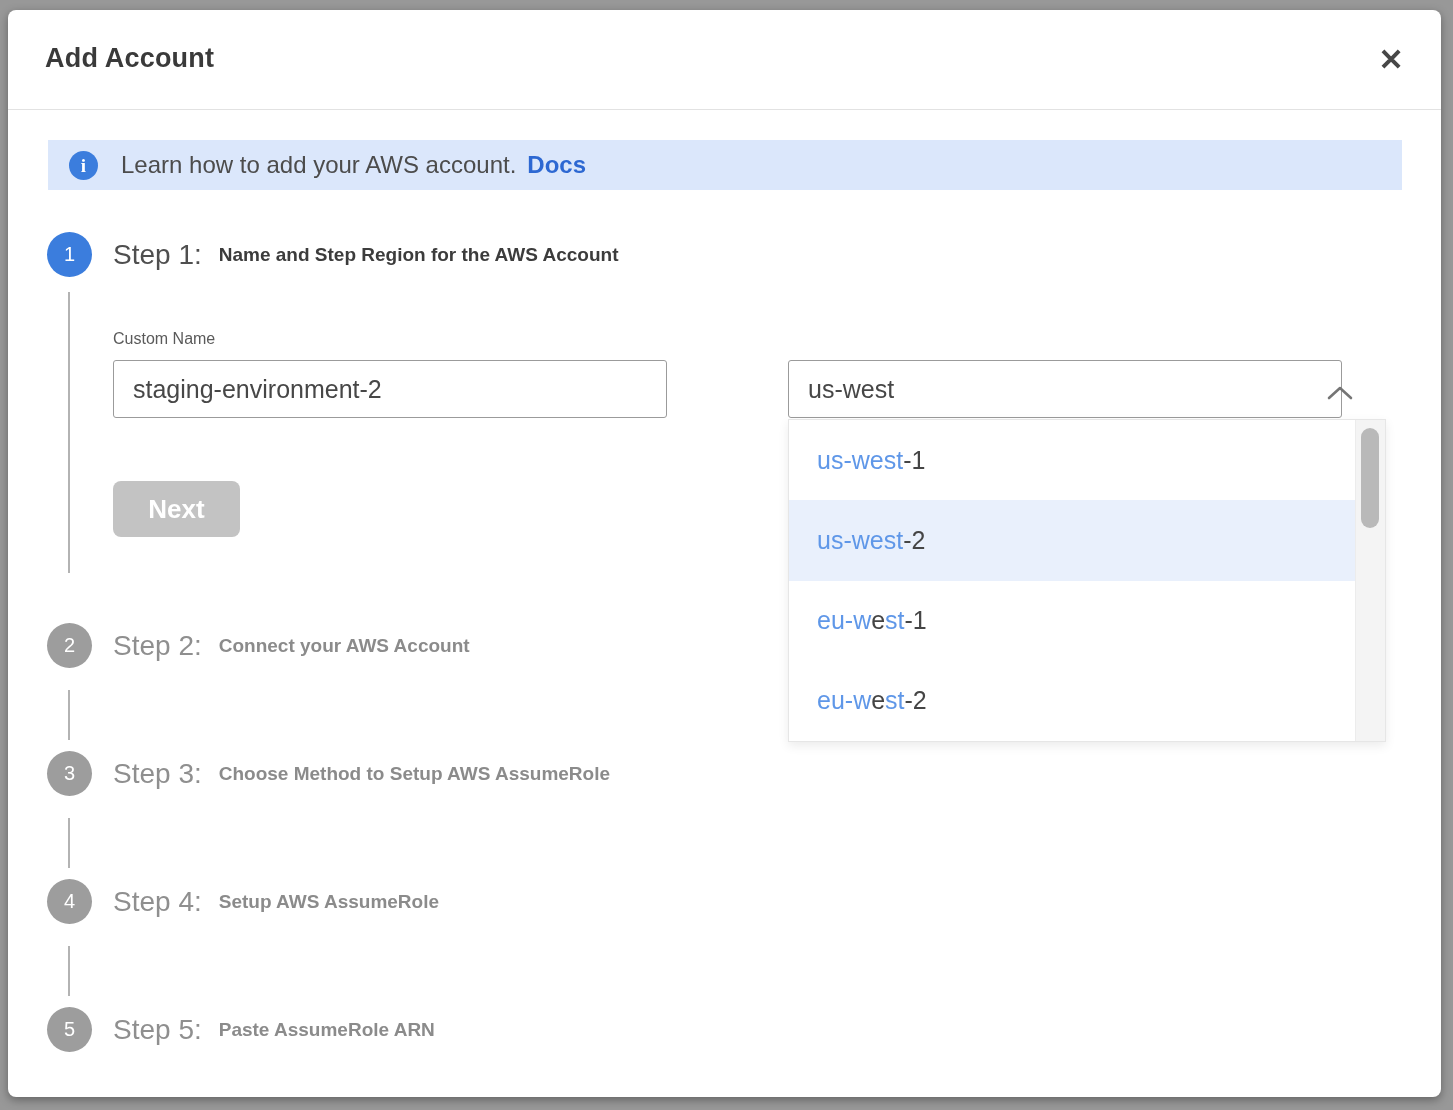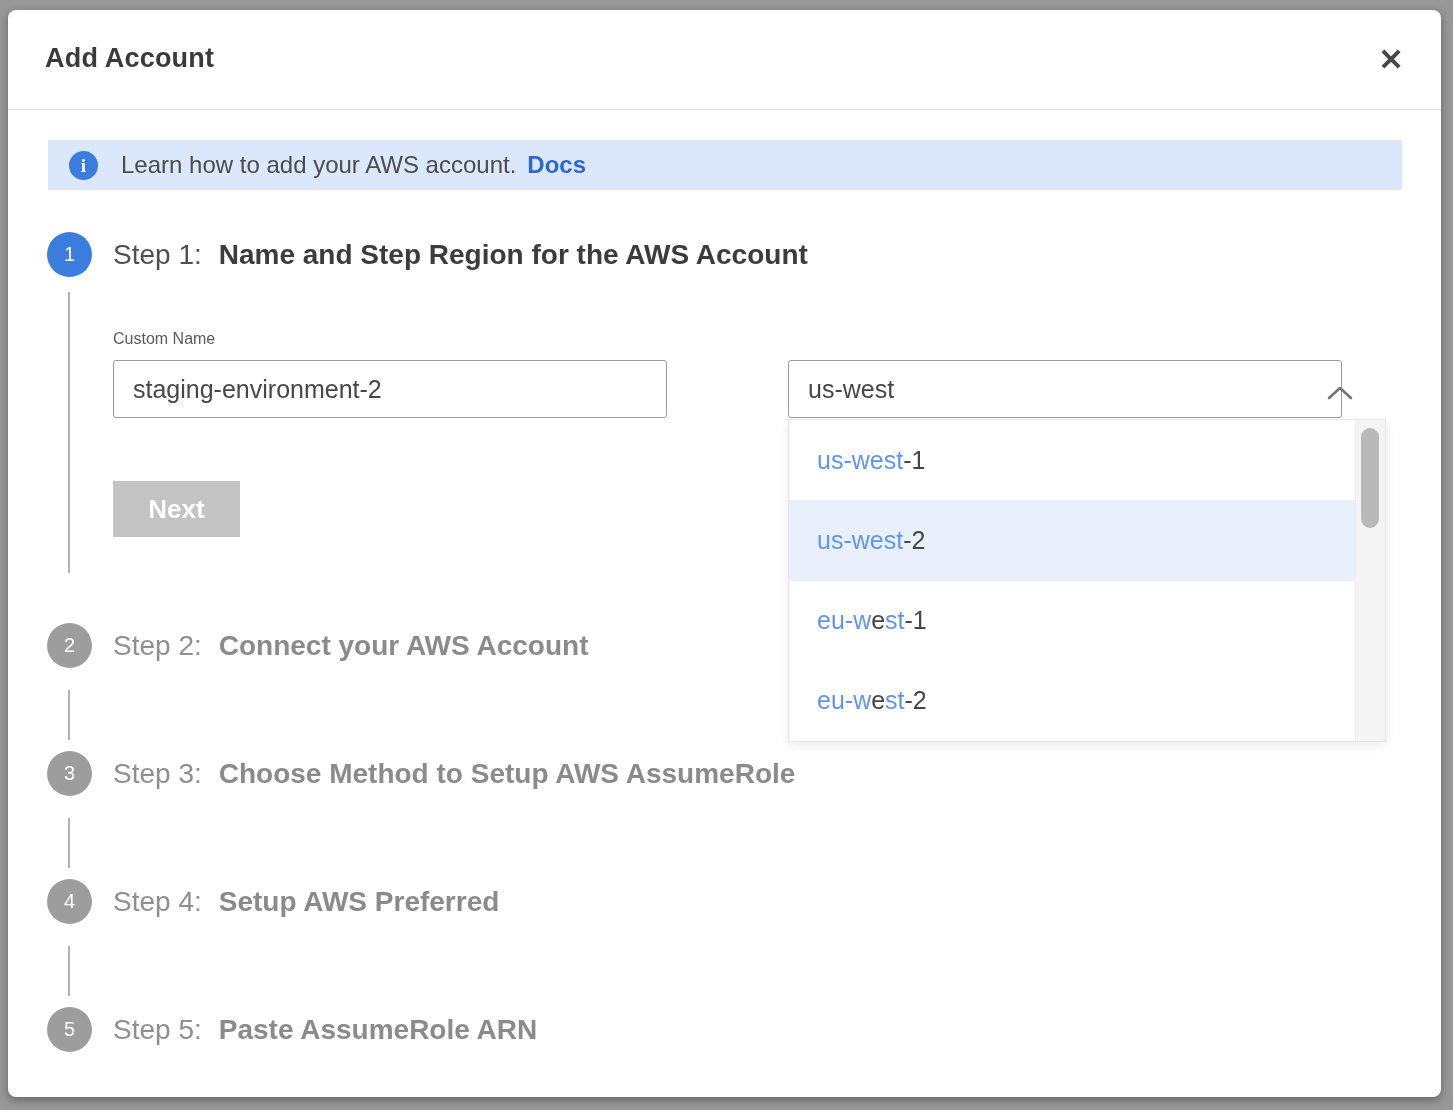--- a/index.html
+++ b/index.html
@@ -35,32 +35,32 @@
   .info-icon i{color:#ffffff;font-family:"Liberation Serif",serif;font-style:normal;font-weight:700;font-size:19px;line-height:1;}
   .banner-text{margin-left:23px;font-size:24px;color:#4c4c4c;}
   .banner-link{margin-left:11px;font-size:24px;font-weight:700;color:var(--link-blue);text-decoration:none;cursor:pointer;}
   
   .step-row{position:absolute;left:39px;height:45px;display:flex;align-items:center;}
   .step-circle{width:45px;height:45px;border-radius:50%;display:flex;align-items:center;justify-content:center;
                color:#ffffff;font-size:20px;flex:0 0 auto;}
   .step-circle.active{background:var(--accent-blue);}
   .step-circle.pending{background:var(--pending-gray);}
   .step-label{margin-left:21px;font-size:28px;white-space:pre;}
-  .step-title{margin-left:17px;font-size:28px;font-weight:700;white-space:pre;}
+  .step-title{margin-left:17px;font-size:19px;font-weight:700;white-space:pre;}
   .step-row.active .step-label{color:var(--text-mid);}
   .step-row.active .step-title{color:#3c3c3c;}
   .step-row.pending .step-label{color:var(--text-pending);}
   .step-row.pending .step-title{color:#8b8b8b;}
   .connector{position:absolute;left:60px;width:2px;background:#b3b3b3;}
   
   .field-label{position:absolute;font-size:16px;color:#5a5a5a;}
   .text-input{position:absolute;width:554px;height:58px;border:1px solid var(--border-gray);border-radius:3px;
               padding:0 19px;font-size:25px;color:#474747;font-family:"Liberation Sans",sans-serif;background:#fff;outline:none;}
   .chevron-wrap{position:absolute;left:1312px;top:370px;width:40px;height:26px;display:flex;align-items:center;justify-content:center;cursor:pointer;}
-  .next-btn{position:absolute;left:105px;top:471px;width:127px;height:56px;background:var(--disabled-gray);border:none;border-radius:0;
+  .next-btn{position:absolute;left:105px;top:471px;width:127px;height:56px;background:var(--disabled-gray);border:none;border-radius:8px;
             color:#ffffff;font-size:26px;font-weight:700;font-family:"Liberation Sans",sans-serif;cursor:default;}
   
   .dropdown{position:absolute;left:780px;top:409px;width:598px;height:323px;background:#ffffff;border:1px solid #e6e6e6;
             box-shadow:0 4px 10px rgba(0,0,0,0.08);z-index:5;display:grid;grid-template-rows:repeat(4,1fr);}
   .dropdown-option{display:flex;align-items:center;padding-left:28px;font-size:25px;width:calc(100% - 30px);cursor:pointer;}
   .dropdown-option.selected{background:var(--row-highlight);}
   .dropdown-option .match{color:var(--match-blue);}
   .dropdown-option .plain{color:#454545;}
   .scroll-track{position:absolute;right:0;top:0;width:30px;height:100%;background:#f4f4f4;border-left:1px solid #ececec;cursor:pointer;}
   .scroll-thumb{position:absolute;right:6px;top:8px;width:18px;height:100px;border-radius:9px;background:#b9b9b9;cursor:grab;}
@@ -138,21 +138,21 @@
     <div class="step-row pending" style="top:741px;">
       <div class="step-circle pending">3</div>
       <span class="step-label">Step 3:</span>
       <span class="step-title">Choose Method to Setup AWS AssumeRole</span>
     </div>
     <div class="connector" style="top:808px;height:50px;"></div>
 
     <div class="step-row pending" style="top:869px;">
       <div class="step-circle pending">4</div>
       <span class="step-label">Step 4:</span>
-      <span class="step-title">Setup AWS Preferred</span>
+      <span class="step-title">Setup AWS AssumeRole</span>
     </div>
     <div class="connector" style="top:936px;height:50px;"></div>
 
     <div class="step-row pending" style="top:997px;">
       <div class="step-circle pending">5</div>
       <span class="step-label">Step 5:</span>
       <span class="step-title">Paste AssumeRole ARN</span>
     </div>
 
   </div>

